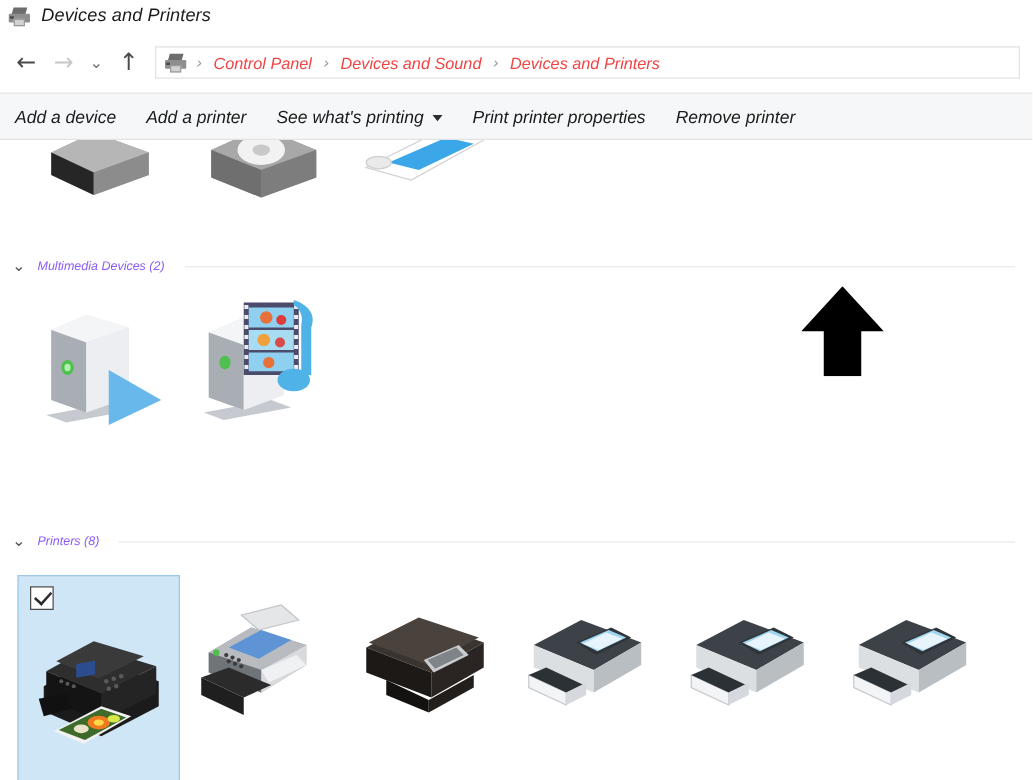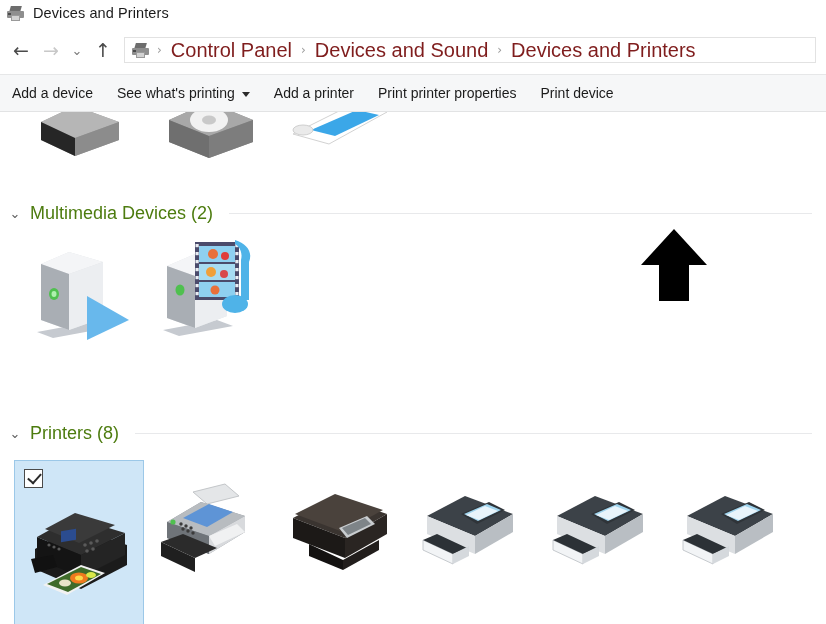--- a/index.html
+++ b/index.html
@@ -3,21 +3,21 @@
 <meta charset="utf-8">
 <title>Devices and Printers</title>
 <style>
   * { box-sizing: border-box; margin: 0; padding: 0; }
   html, body {
     width: 826px; height: 624px;
     background: #ffffff;
     font-family: "Liberation Sans", sans-serif;
     overflow: hidden;
   }
-  #app { position: relative; width: 826px; height: 624px; background: #fff; }
+  #app { position: relative; width: 826px; height: 624px; background: #fff; font-style: italic; }
 
   
   .titlebar {
     position: absolute; left: 0; top: 0; width: 826px; height: 26px;
     display: flex; align-items: center; gap: 7px; padding-left: 6px;
     background: #ffffff;
   }
   .title-icon { width: 20px; height: 17px; position: relative; flex: none; }
   .title-text { font-size: 14.5px; color: #1b1b1b; letter-spacing: .1px; }
 
@@ -48,21 +48,21 @@
   .nav-btn.up     { color: #4b4b4b; }
 
   .addressbar {
     flex: 1; height: 26px; margin-left: 6px; margin-right: 10px;
     border: 1px solid #e2e2e2; background: #fff;
     display: flex; align-items: center; padding: 0 6px; gap: 2px;
   }
   .crumb-icon { width: 18px; height: 16px; position: relative; flex: none;
                 margin-right: 4px; }
   .crumb {
-    font-size: 20px; color: #7f1d1d; padding: 2px 5px; cursor: pointer;
+    font-size: 13px; color: #ef4444; padding: 2px 5px; cursor: pointer;
     white-space: nowrap;
   }
   .crumb-sep {
     font-size: 12px; color: #9a9a9a; padding: 0 2px; user-select: none;
     font-family: "DejaVu Sans", sans-serif;
   }
 
   
   .toolbar {
     position: absolute; left: 0; top: 74px; width: 826px; height: 38px;
@@ -88,21 +88,21 @@
   }
 
   .group-header {
     display: flex; align-items: center; gap: 8px;
     padding: 0 14px 0 8px; height: 26px;
   }
   .group-chevron {
     font-size: 13px; color: #5b5b5b; width: 14px; text-align: center;
     font-family: "DejaVu Sans", sans-serif; cursor: pointer;
   }
-  .group-title { font-size: 18px; color: #4d7c0f; white-space: nowrap; }
+  .group-title { font-size: 10px; color: #8b5cf6; white-space: nowrap; }
   .group-rule { flex: 1; height: 1px; background: #e8e9eb; margin-left: 8px; }
 
   .tile-row { display: flex; align-items: flex-start; padding-left: 14px; }
   .tile {
     width: 130px; height: 128px; position: relative;
     display: flex; align-items: center; justify-content: center;
     cursor: pointer;
   }
   .tile.selected {
     background: #cfe6f7; border: 1px solid #9cc8e8;
@@ -172,31 +172,31 @@
       <span class="crumb-sep">›</span>
       <span class="crumb">Devices and Printers</span>
     </div>
   </div>
 
   <div class="toolbar">
     <div class="tb-item">
       <span>Add a device</span>
     </div>
     <div class="tb-item">
+      <span>Add a printer</span>
+    </div>
+    <div class="tb-item">
       <span>See what's printing</span>
       <span class="tb-caret"></span>
     </div>
     <div class="tb-item">
-      <span>Add a printer</span>
+      <span>Print printer properties</span>
     </div>
     <div class="tb-item">
-      <span>Print printer properties</span>
-    </div>
-    <div class="tb-item">
-      <span>Print device</span>
+      <span>Remove printer</span>
     </div>
   </div>
 
   <div class="content">
 
     <div class="cropped-row">
       <div class="crop-tile">
         <div class="art">
           <svg viewBox="0 0 112 108">
             <polygon points="18,62 52,46 96,62 96,80 52,96 18,80" fill="#9d9d9d"></polygon>

